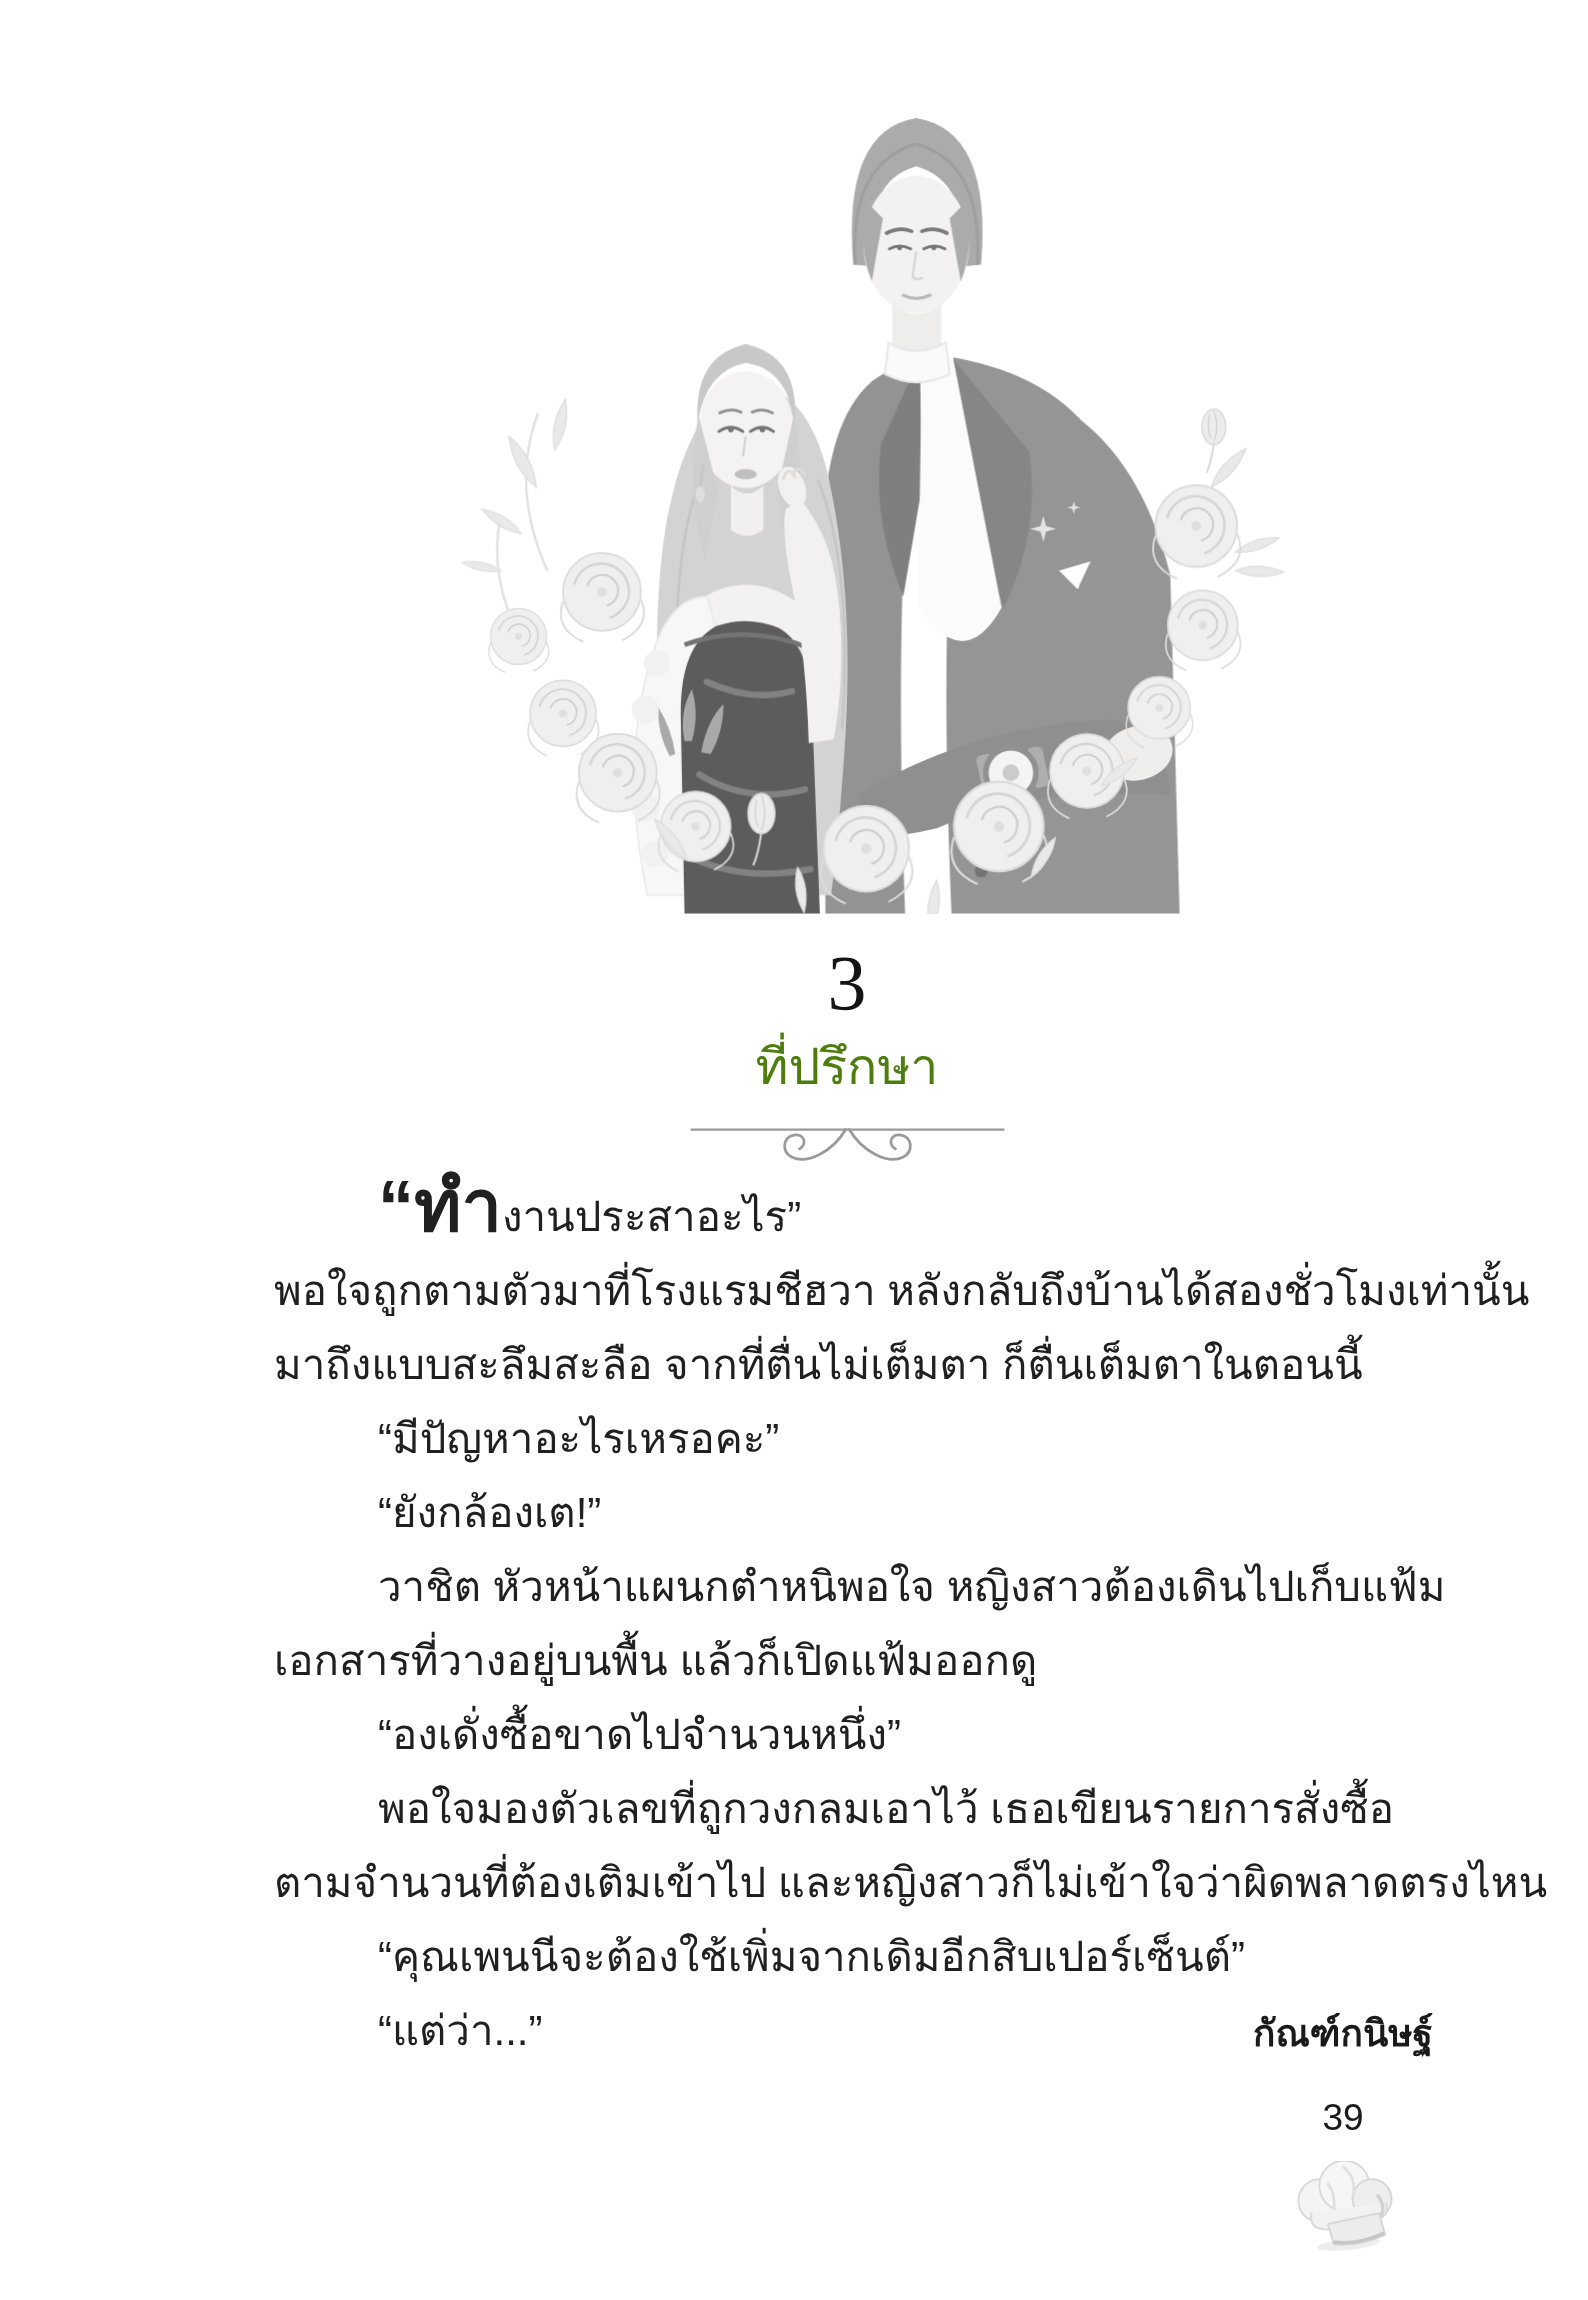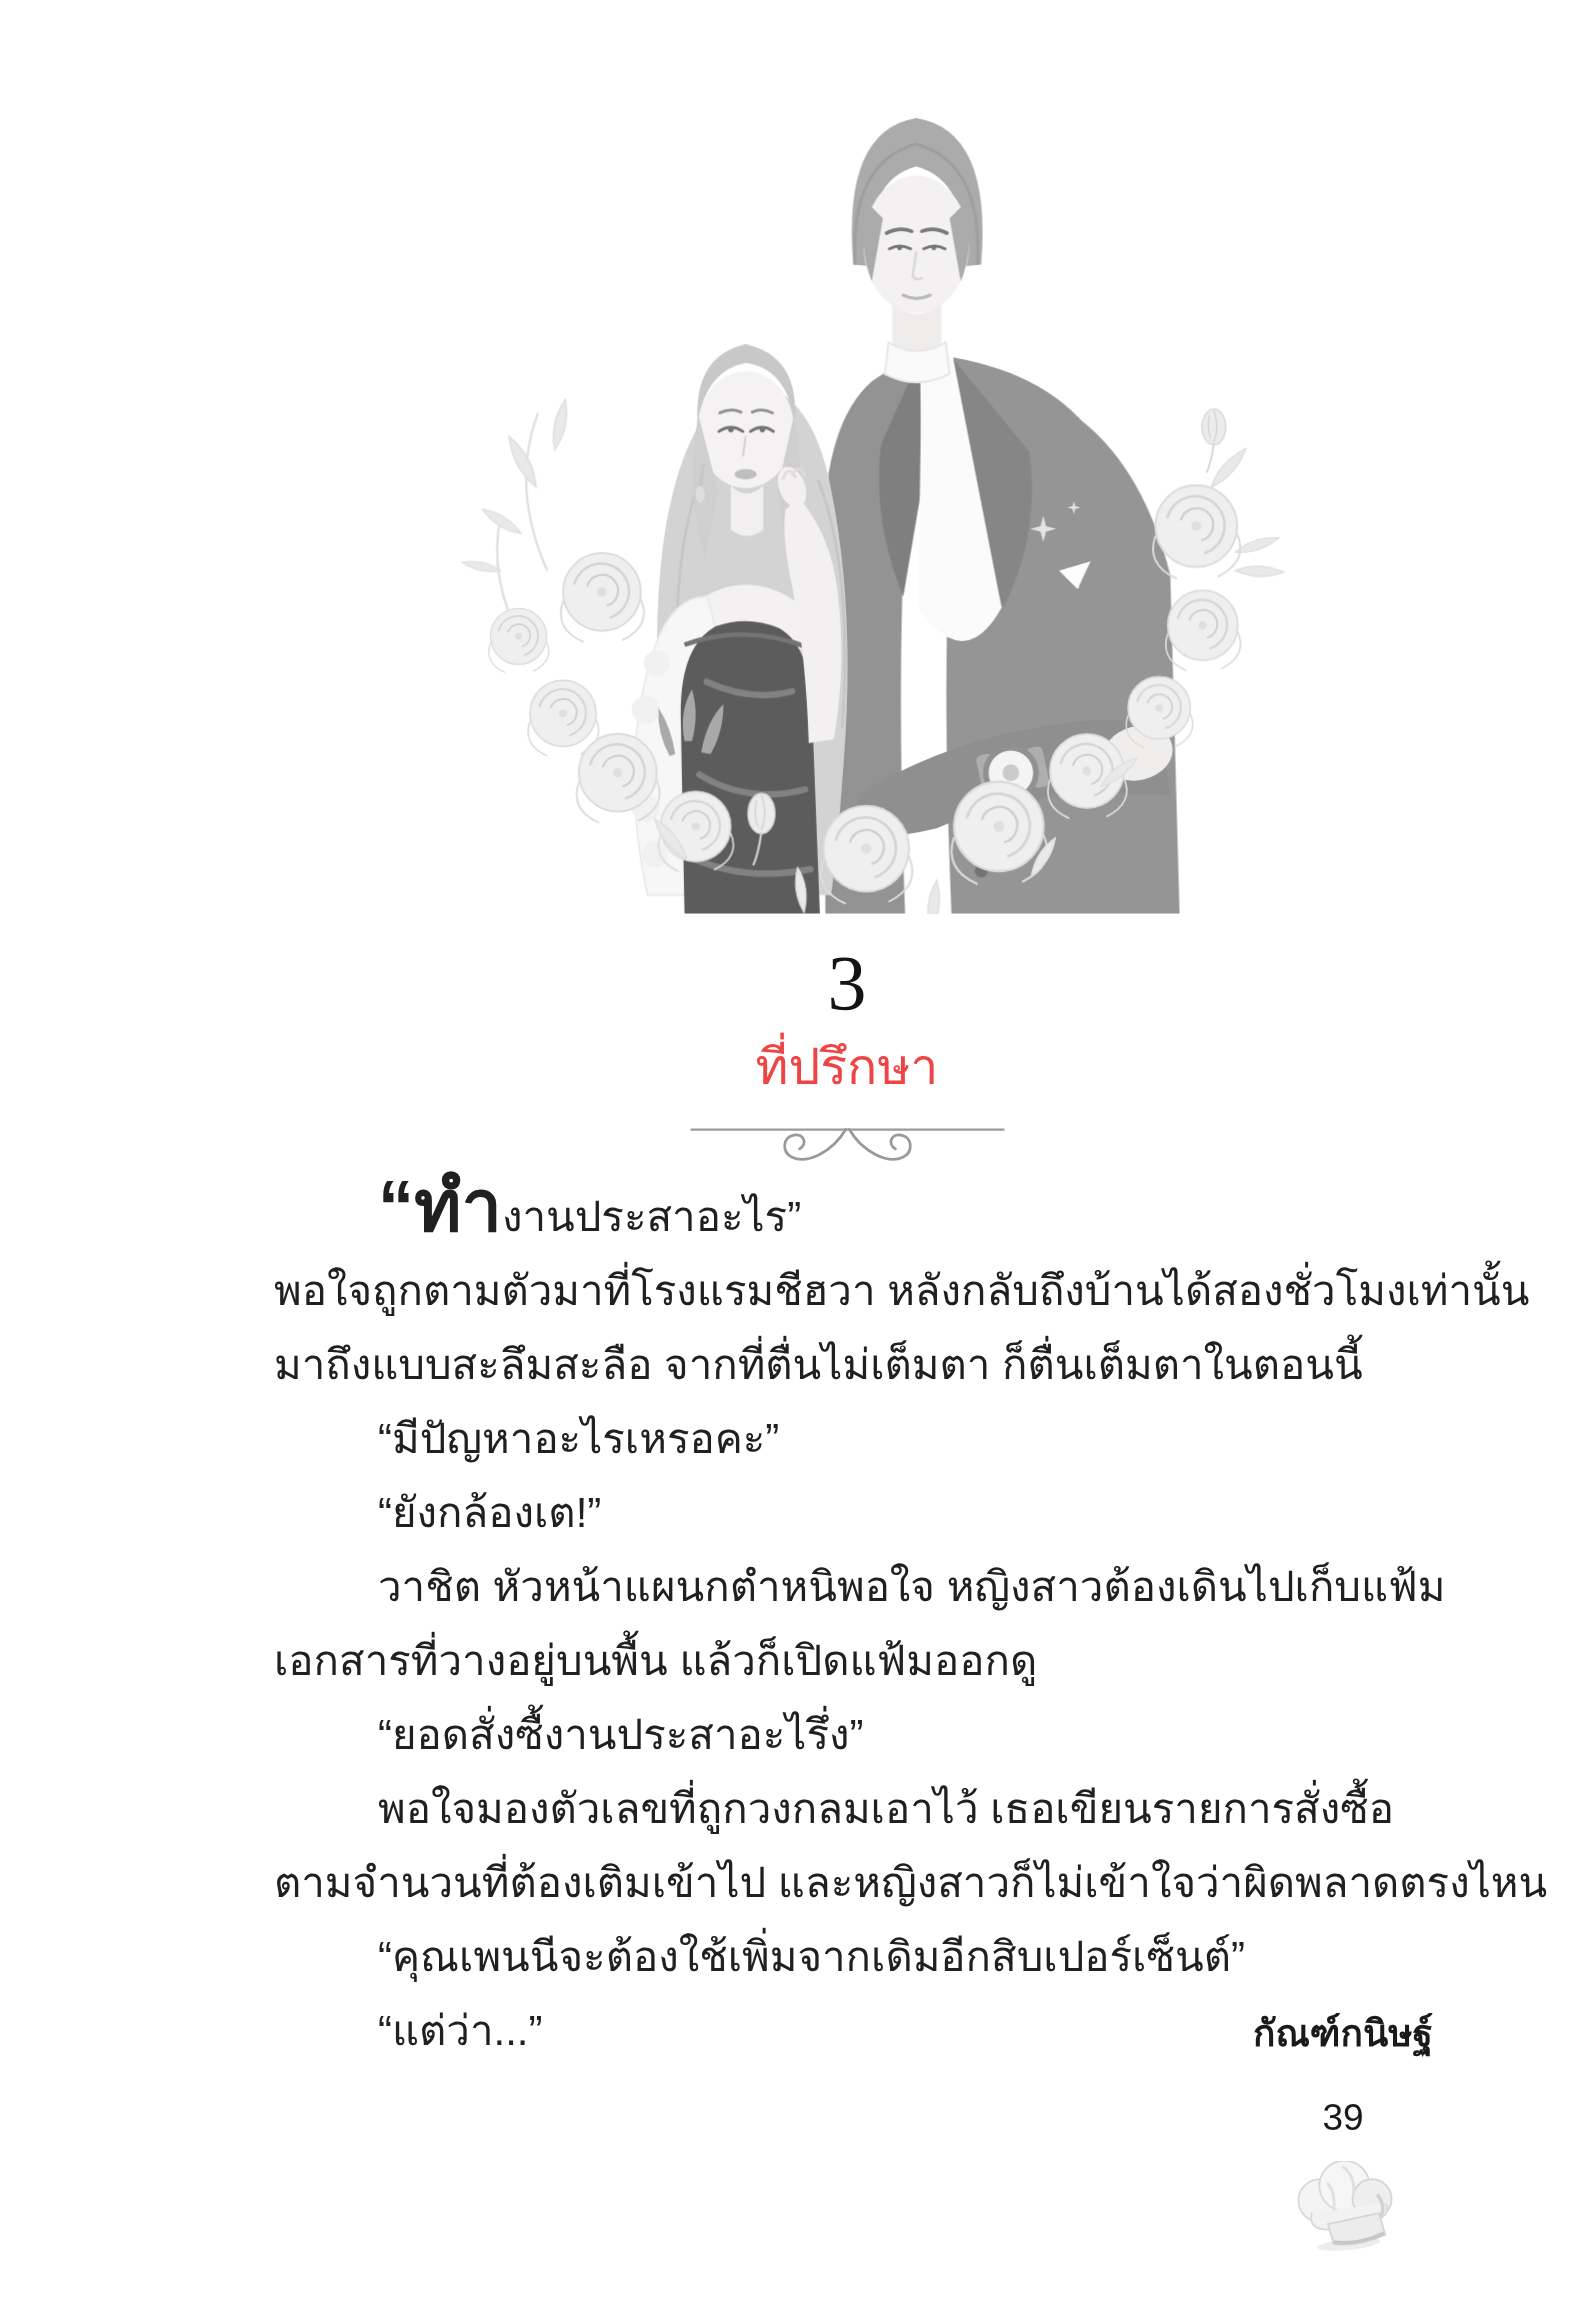--- a/index.html
+++ b/index.html
@@ -5,21 +5,21 @@
   html,body{margin:0;padding:0;background:#e9e9e9;}
   .page{
     position:relative;width:1589px;height:2300px;background:#ffffff;
     font-family:"Liberation Sans",sans-serif;color:#1f1f1f;overflow:hidden;margin:0 auto;
   }
   
   .illustration{position:absolute;left:436px;top:51px;width:853px;height:863px;}
   
   .chapter-head{position:absolute;left:274px;top:946px;width:1146px;text-align:center;}
   .chapter-number{font-family:"Liberation Serif",serif;font-size:78px;line-height:74px;color:#141414;}
-  .chapter-title{font-size:50px;line-height:65px;margin-top:15px;color:#ef4444;}
+  .chapter-title{font-size:50px;line-height:65px;margin-top:15px;color:#4d7c0f;}
   .divider{margin-top:24px;height:48px;}
   
   .body-text{position:absolute;left:274px;top:1158px;width:1155px;font-size:42px;line-height:74px;color:#202020;}
   .line{height:74px;white-space:nowrap;}
   .line.indent{padding-left:104px;}
   .line.first{height:96px;line-height:96px;padding-left:104px;}
   .dc-q,.dc{font-weight:700;font-size:72px;}
   .dc-rest{font-size:42px;margin-top:45px;}
   
   .footer{position:absolute;right:156px;bottom:46px;display:flex;align-items:center;gap:35px;flex-direction:column;}
@@ -199,21 +199,21 @@
 
   <div class="body-text">
     <div class="line first"><span class="dc-q">“</span><span class="dc">ทำ</span><span class="dc-rest">งานประสาอะไร”</span></div>
     <div>
         <div class="line">พอใจถูกตามตัวมาที่โรงแรมชีฮวา หลังกลับถึงบ้านได้สองชั่วโมงเท่านั้น</div>
         <div class="line">มาถึงแบบสะลึมสะลือ จากที่ตื่นไม่เต็มตา ก็ตื่นเต็มตาในตอนนี้</div>
         <div class="line indent">“มีปัญหาอะไรเหรอคะ”</div>
         <div class="line indent">“ยังกล้องเต!”</div>
         <div class="line indent">วาชิต หัวหน้าแผนกตำหนิพอใจ หญิงสาวต้องเดินไปเก็บแฟ้ม</div>
         <div class="line">เอกสารที่วางอยู่บนพื้น แล้วก็เปิดแฟ้มออกดู</div>
-        <div class="line indent">“ยอดสั่งซื้งานประสาอะไรึ่ง”</div>
+        <div class="line indent">“องเดั่งซื้อขาดไปจำนวนหนึ่ง”</div>
         <div class="line indent">พอใจมองตัวเลขที่ถูกวงกลมเอาไว้ เธอเขียนรายการสั่งซื้อ</div>
         <div class="line">ตามจำนวนที่ต้องเติมเข้าไป และหญิงสาวก็ไม่เข้าใจว่าผิดพลาดตรงไหน</div>
         <div class="line indent">“คุณเพนนีจะต้องใช้เพิ่มจากเดิมอีกสิบเปอร์เซ็นต์”</div>
         <div class="line indent">“แต่ว่า...”</div>
       </div>
   </div>
 
   <div class="footer">
     <span class="author">กัณฑ์กนิษฐ์</span>
     <span class="pagenum">39</span>

